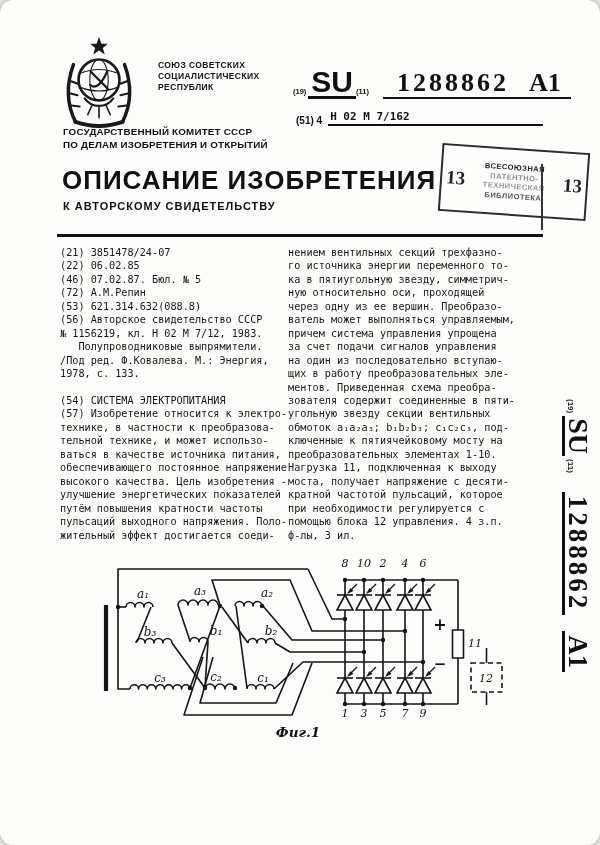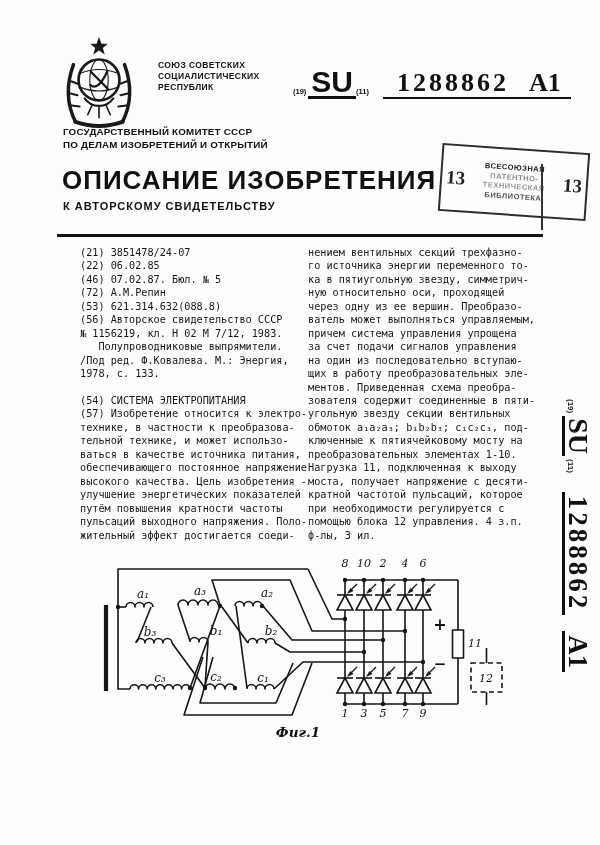--- a/index.html
+++ b/index.html
@@ -1,17 +1,17 @@
 <!DOCTYPE html>
 <html><head>
 <meta charset="utf-8">
 <style>
   html,body{margin:0;padding:0;background:#e8e8e4;}
   .page{position:relative;width:600px;height:845px;background:#fdfdfb;color:#111;
-        font-family:"Liberation Sans",sans-serif;overflow:hidden;box-shadow:0 0 6px rgba(0,0,0,.3);}
+        font-family:"Liberation Sans",sans-serif;overflow:hidden;box-shadow:0 0 6px rgba(0,0,0,.3);border-radius:13px;}
   .abs{position:absolute;}
   
   .union{left:158px;top:60px;font-size:8.5px;font-weight:bold;line-height:11px;
          white-space:pre-line;letter-spacing:.4px;}
   .su-line{left:293px;top:68px;display:flex;align-items:flex-end;}
   .sm-code{font-size:7.5px;font-weight:bold;margin:0 2px 3px 0;}
   .su-big{font-size:30px;font-weight:bold;line-height:28px;border-bottom:3px solid #111;padding:0 3px;}
   .doc-group{display:flex;align-items:flex-end;border-bottom:2.5px solid #111;margin-left:12px;
              padding:0 10px 2px 14px;font-family:"Liberation Serif",serif;}
   .doc-num{font-size:26px;font-weight:bold;letter-spacing:3px;line-height:24px;}
@@ -29,21 +29,21 @@
   .margin-tick{left:541px;top:164px;width:1.5px;height:66px;background:#333;}
   
   .stamp{left:440px;top:148px;width:148px;height:68px;border:2px solid #2c2c2c;
          transform:rotate(4deg);display:flex;align-items:center;justify-content:space-between;
          padding:2px 4px;box-sizing:border-box;background:rgba(255,255,255,.6);}
   .stamp-13{font-size:19px;font-weight:bold;color:#222;font-family:"Liberation Serif",serif;}
   .stamp-mid{text-align:center;font-size:7.5px;font-weight:bold;line-height:9.5px;letter-spacing:.5px;}
   .st1{color:#1c1c1c;} .st2{color:#8d8d8d;} .st3{color:#979797;} .st4{color:#555;}
   
   .col{font-family:"DejaVu Sans Mono","DejaVu Sans",monospace;font-size:10.2px;
-       line-height:13.45px;white-space:pre;color:#161616;margin-left:20px;}
+       line-height:13.45px;white-space:pre;color:#161616;}
   .col-left{left:60px;top:246px;width:236px;}
   .col-right{left:288px;top:246px;width:244px;}
   
   .side-strip{left:598px;top:396px;width:330px;height:36px;transform:rotate(90deg);
               transform-origin:top left;display:flex;align-items:flex-end;}
   .side-sm{font-size:8px;font-weight:bold;margin:0 3px 4px 3px;}
   .side-su{font-family:"Liberation Serif",serif;font-size:28px;font-weight:bold;line-height:26px;
            border-bottom:3px solid #111;padding:0 2px;}
   .side-num{font-family:"Liberation Serif",serif;font-size:27px;font-weight:bold;letter-spacing:3px;
             line-height:25px;border-bottom:3px solid #111;margin-left:16px;padding:0 4px;}
@@ -83,23 +83,28 @@
   <div class="abs su-line">
     <span class="sm-code">(19)</span>
     <span class="su-big">SU</span>
     <span class="sm-code">(11)</span>
     <span class="doc-group">
       <span class="doc-num">1288862</span>
       <span class="doc-kind">A1</span>
     </span>
   </div>
 
+  <div class="abs ipc-line">
+    <span class="ipc-code">(51) 4</span>
+    <span class="ipc-val">H 02 M 7/162</span>
+    <span class="ipc-fill"></span>
+  </div>
 
   <div class="abs committee">ГОСУДАРСТВЕННЫЙ КОМИТЕТ СССР
-ПО ДЕЛАМ ИЗОБРЕТЕНИЙ И ОТКРЫТИЙ</div>
+ПО ДЕЛАМ ИЗОБРЕТЕНИЯ И ОТКРЫТИЙ</div>
 
   <div class="abs stamp">
     <span class="stamp-13">13</span>
     <span class="stamp-mid">
       <div class="st1">ВСЕСОЮЗНАЯ</div>
       <div class="st2">ПАТЕНТНО-</div>
       <div class="st3">ТЕХНИЧЕСКАЯ</div>
       <div class="st4">БИБЛИОТЕКА</div>
     </span>
     <span class="stamp-13">13</span>

